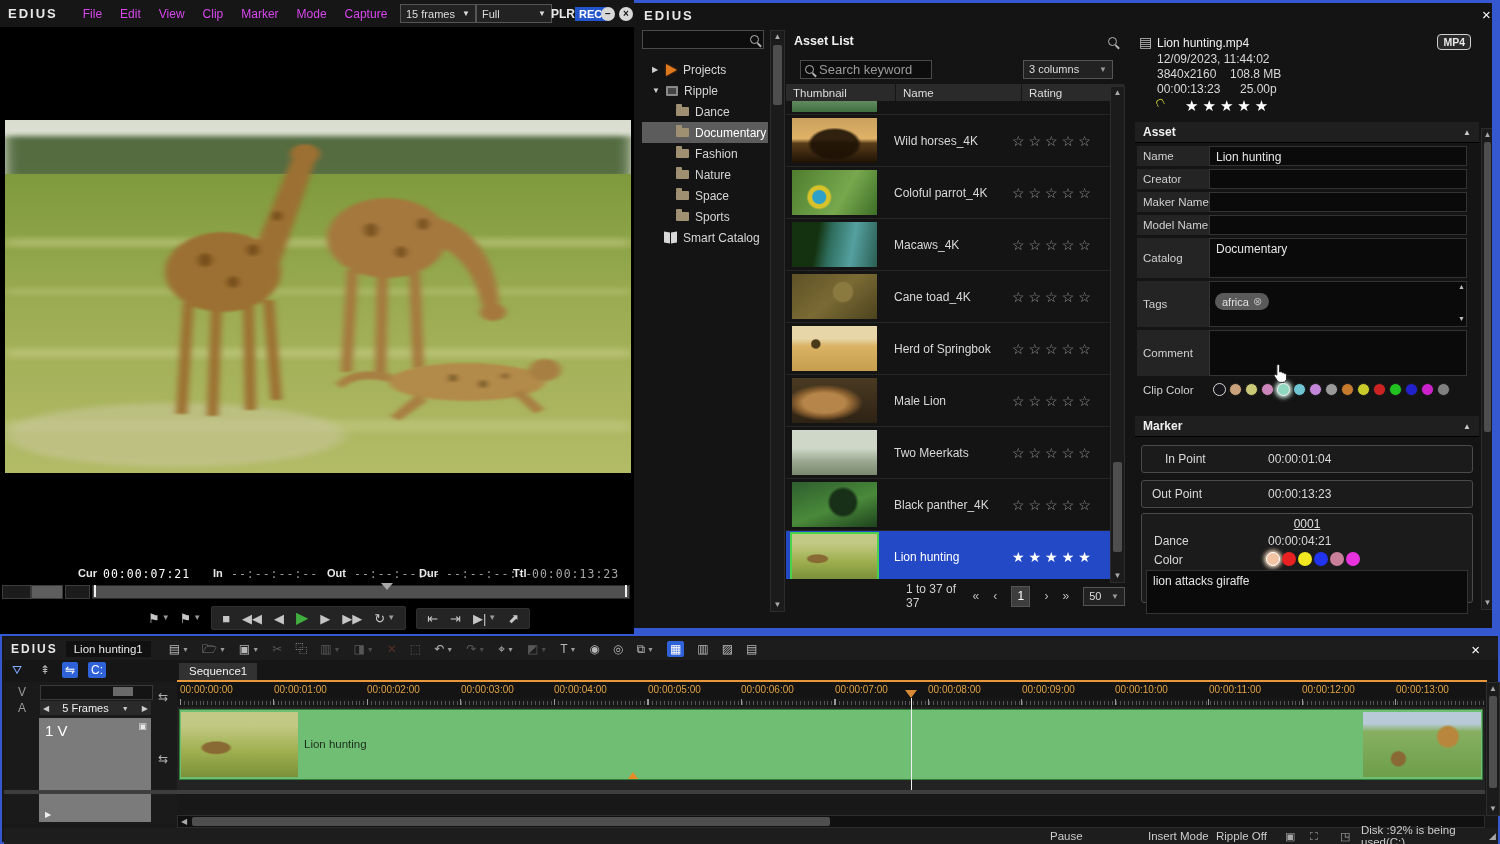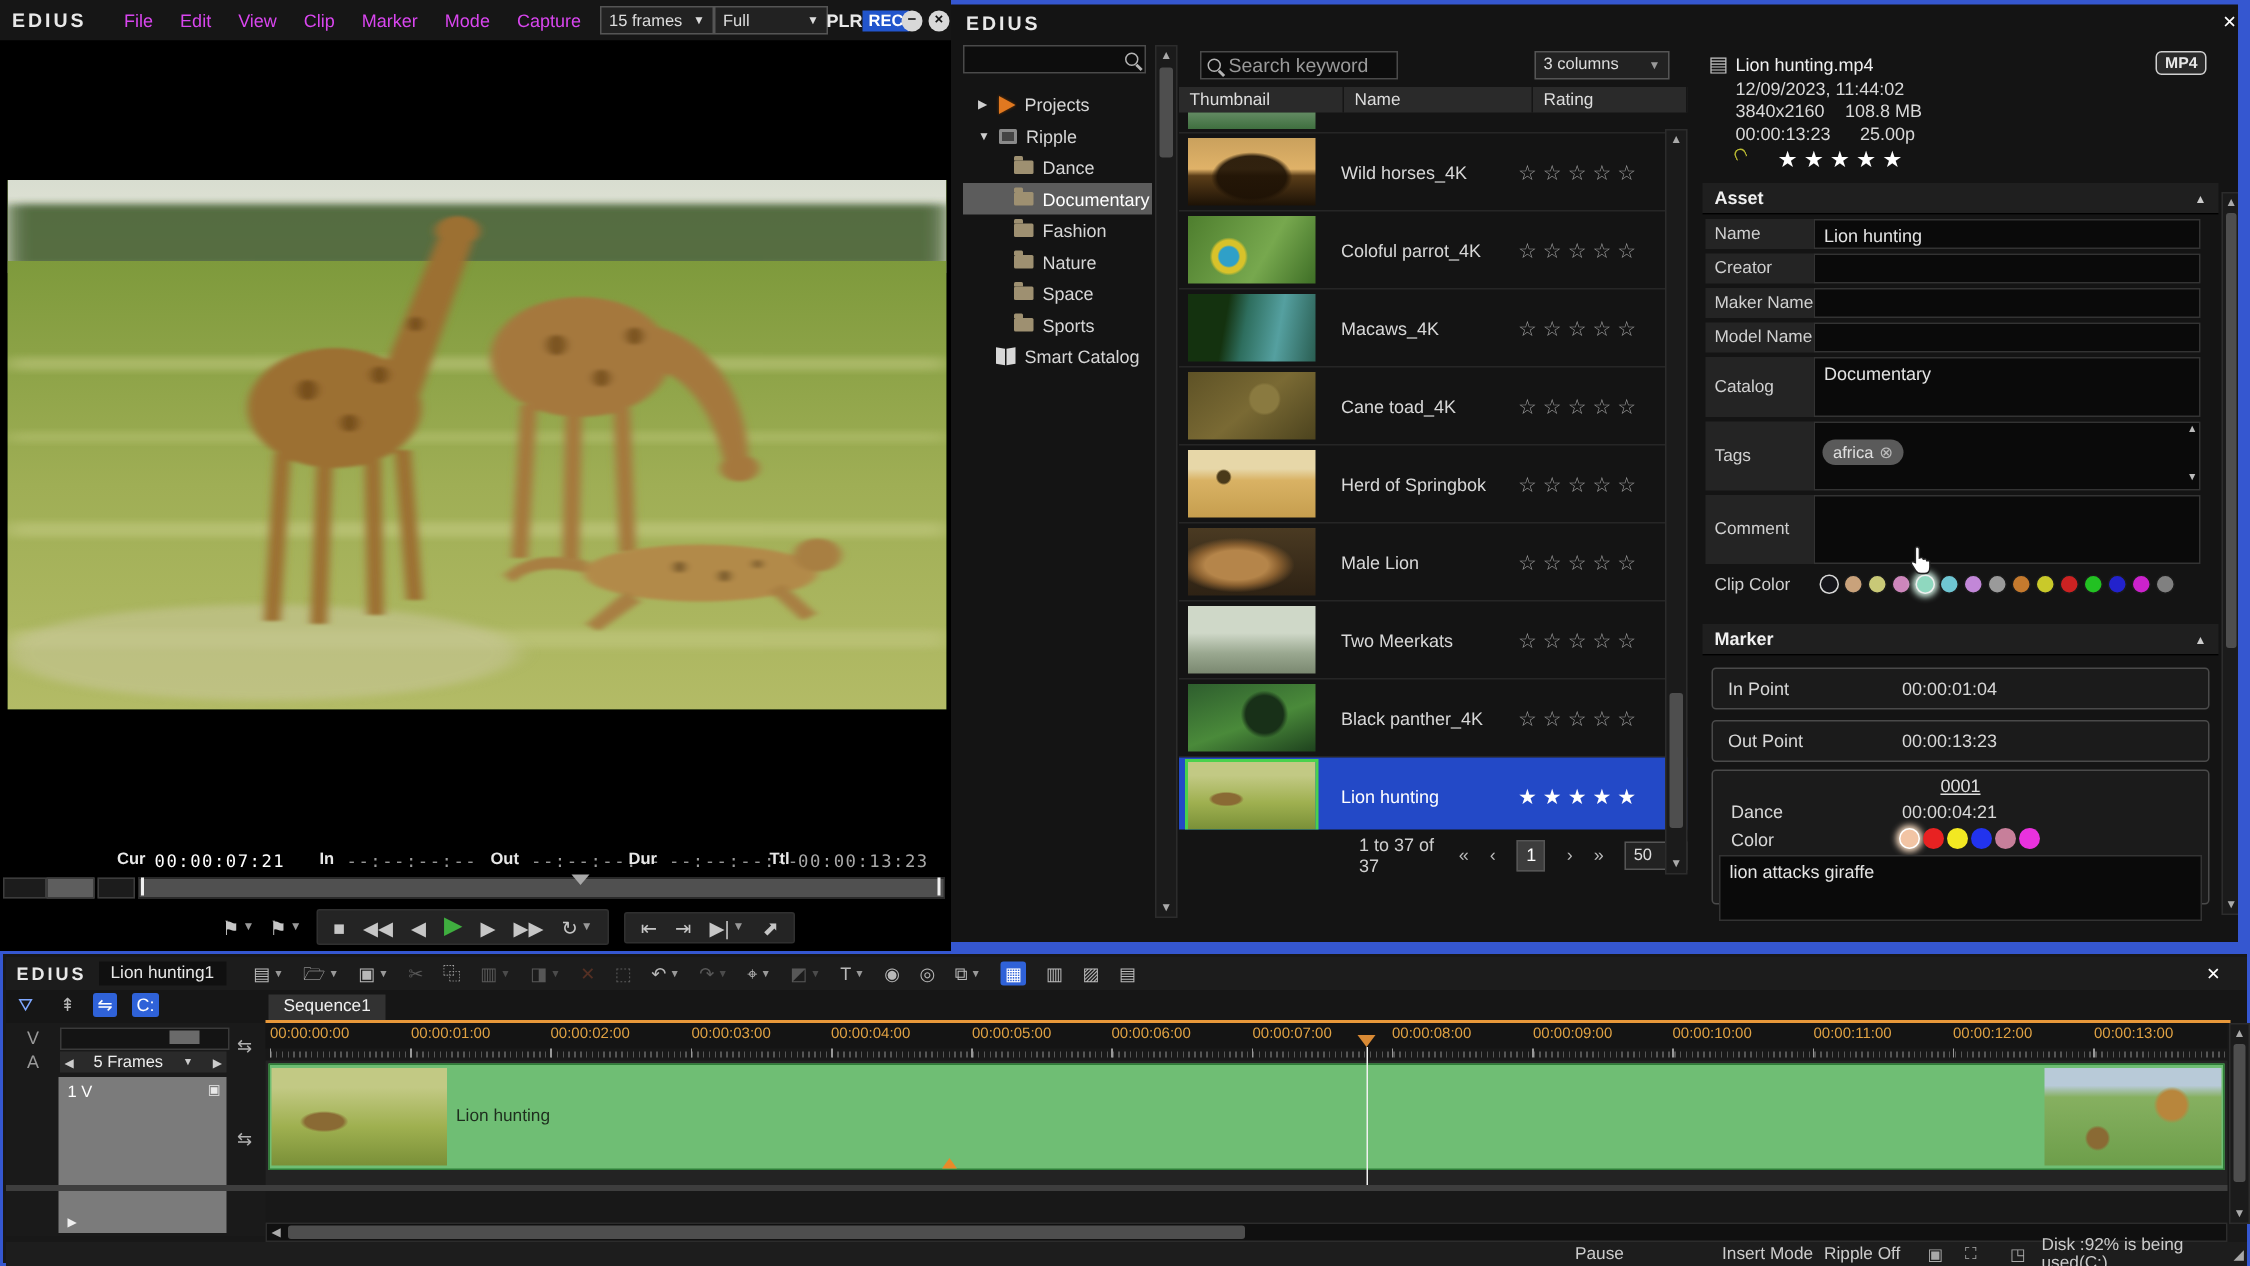--- a/index.html
+++ b/index.html
@@ -327,20 +327,24 @@
       </div>
     </div>
 
     <div class="abs sbar" style="left:136px;top:27px;width:13px;height:580px">
       <div class="sarrow">▲</div>
       <div class="sthumb" style="position:absolute;left:2px;top:14px;width:9px;height:60px"></div>
       <div class="sarrow" style="position:absolute;bottom:0;width:100%">▼</div>
     </div>
 
     <div class="abs" style="left:152px;top:25px;width:339px;height:586px">
+      <div class="row" style="height:26px;justify-content:space-between;padding:0 8px">
+        <span class="b" style="font-size:12.5px;color:#f0f0f0">Asset List</span>
+        <span class="mag"></span>
+      </div>
       <div class="row" style="height:30px;justify-content:space-between;padding:0 12px 0 14px">
         <div class="searchbox" style="width:122px">
           <span class="mag"></span>
           <span class="dim" style="font-size:13px">Search keyword</span>
         </div>
         <div class="dropbox" style="width:78px">
           <span>3 columns</span>
             <span style="font-size:8px;color:#999">▼</span>
         </div>
       </div>
@@ -478,21 +482,21 @@
           <span class="swatch" style="background: rgb(128, 128, 128);"></span>
         </div>
       </div>
 
       <div class="sechead" style="height:20px">
         <span>Marker</span>
         <span style="font-size:8px;color:#ccc">▲</span>
       </div>
       <div style="position:relative;height:170px">
         <div class="abs mbox row" style="left:6px;top:8px;width:330px;height:26px">
-          <span style="margin-left:10px">In Point</span>
+          <span style="margin-left:23px">In Point</span>
           <span class="abs" style="left:126px">00:00:01:04</span>
         </div>
         <div class="abs mbox row" style="left:6px;top:43px;width:330px;height:26px">
           <span style="margin-left:10px">Out Point</span>
           <span class="abs" style="left:126px">00:00:13:23</span>
         </div>
         <div class="abs mbox" style="left:6px;top:76px;width:330px;height:88px">
           <div style="text-align:center;margin-top:3px"><span style="text-decoration:underline;color:#e0e0e0">0001</span></div>
           <span class="abs" style="left:12px;top:20px">Dance</span>
           <span class="abs" style="left:126px;top:20px">00:00:04:21</span>
@@ -570,21 +574,21 @@
         <div style="position:absolute;left:72px;top:1px;width:20px;height:9px;background:#6a6a6a"></div>
       </div>
       <span class="abs dim" style="left:14px;top:19px">A</span>
       <div class="abs row" style="left:36px;top:19px;width:111px;height:14px;background:#2a2a2a;justify-content:space-between;padding:0 3px;box-sizing:border-box">
         <span style="font-size:8px;color:#ccc">◀</span>
         <span style="font-size:11px;color:#eee">5 Frames</span>
         <span style="font-size:7px;color:#ccc">▼</span>
         <span style="font-size:8px;color:#ccc">▶</span>
       </div>
       <div class="abs trackbox" style="left:35px;top:36px;width:112px;height:104px">
-        <span style="position:absolute;left:6px;top:4px;font-size:11px">1 V</span>
+        <span style="position:absolute;left:6px;top:4px;font-size:15px">1 V</span>
         <span style="position:absolute;right:4px;top:3px;font-size:9px;color:#e8e8e8">▣</span>
         <span style="position:absolute;left:6px;bottom:3px;font-size:8px;color:#f0f0f0">▶</span>
       </div>
       <span class="abs" style="left:154px;top:8px;color:#b0b0b0">⇆</span>
       <span class="abs" style="left:154px;top:70px;color:#b0b0b0">⇆</span>
     </div>
 
     <div class="abs" style="left:175px;top:46px;width:1308px;height:17px;background:#141414">
       <span class="rulerlab" style="left:3px">00:00:00:00</span>
       <span class="rulerlab" style="left:97px">00:00:01:00</span>

